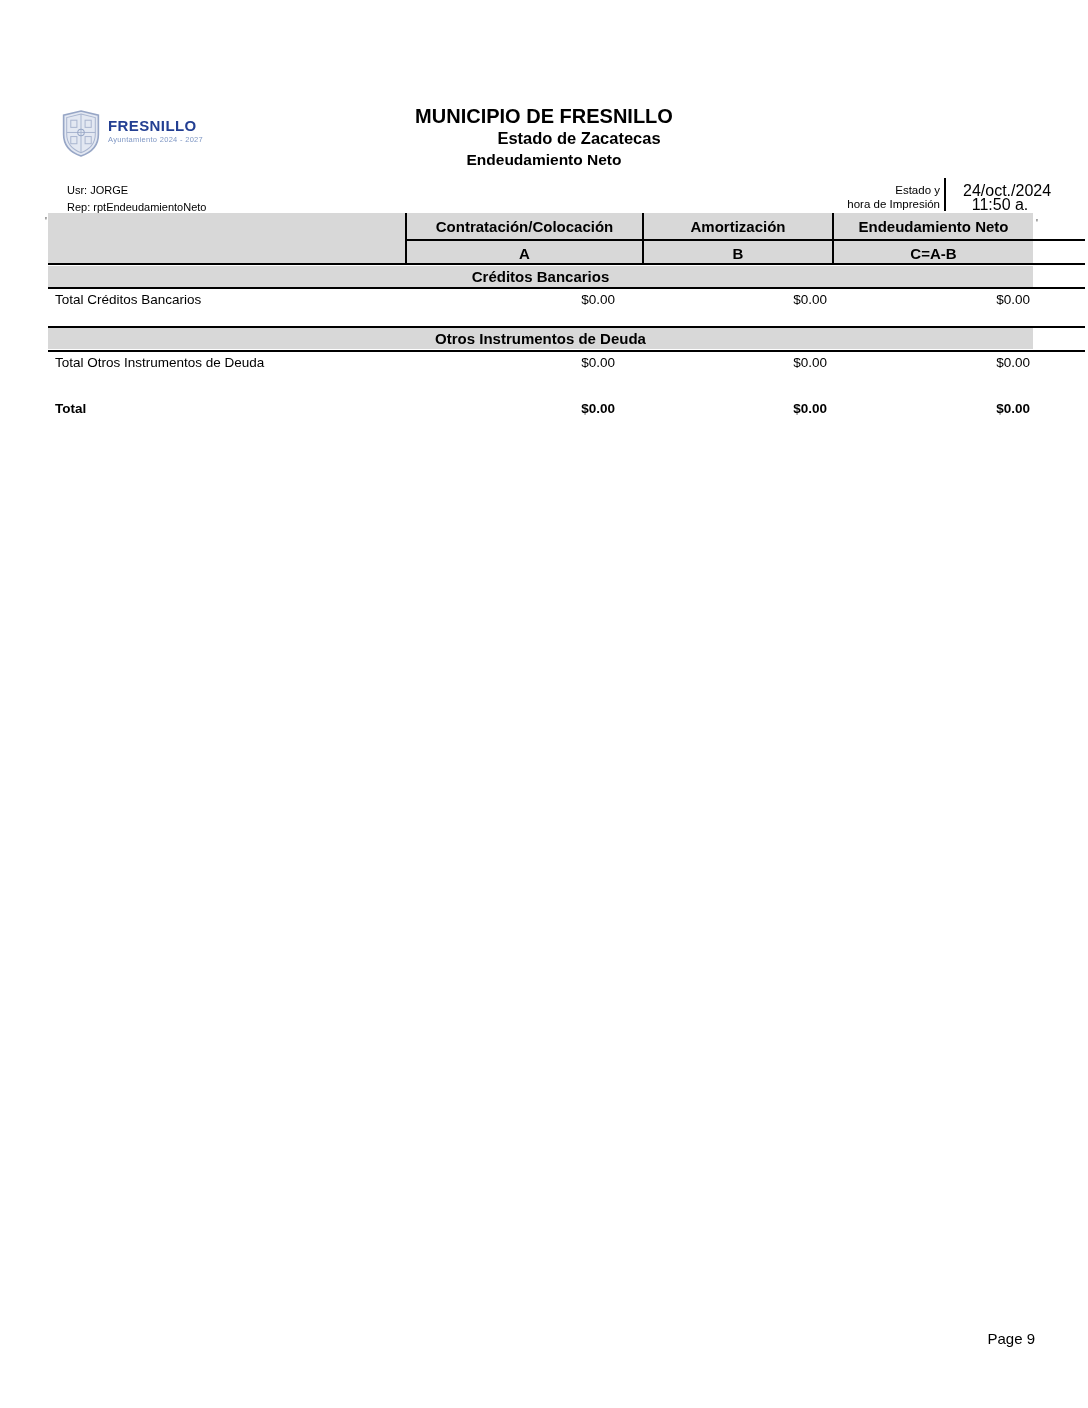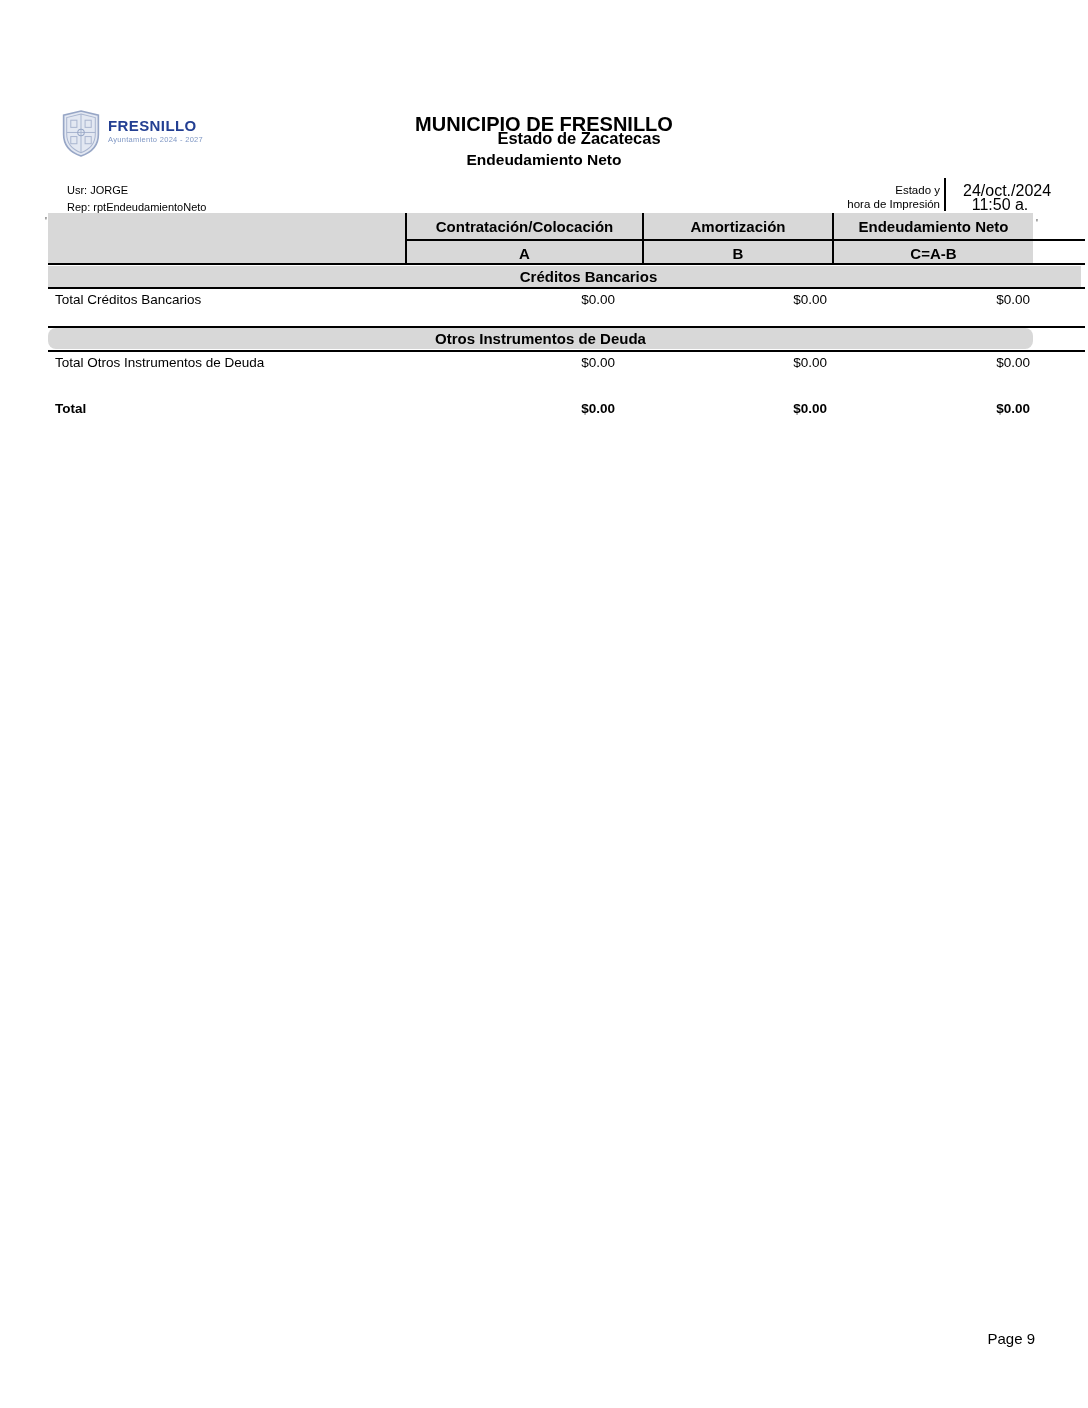--- a/index.html
+++ b/index.html
@@ -15,21 +15,21 @@
   .abs { position:absolute; }
 
   
   .logo { left:60px; top:110px; display:flex; align-items:flex-start; gap:6px; }
   .logo-text { display:flex; flex-direction:column; margin-top:8px; }
   .logo-name { font-weight:bold; font-size:15px; letter-spacing:0.4px; color:#233f92; line-height:15px; }
   .logo-sub  { font-size:7.5px; letter-spacing:0.3px; color:#7f97c4; margin-top:2px; }
 
   
   .title-line { left:0; width:1088px; text-align:center; font-weight:bold; }
-  .t1 { top:105px; font-size:20px;margin-top:8px; }
+  .t1 { top:105px; font-size:20px; }
   .t2 { top:129px; font-size:16.5px;padding-left:35px; }
   .t3 { top:151px; font-size:15.5px; }
   .t4 { top:173px; font-size:14.5px; }
 
   
   .meta-left  { left:67px; top:182px; font-size:11px; line-height:17px; }
   .print-label { left:790px; top:184px; width:150px; font-size:11.5px; line-height:13.5px; text-align:right; }
   .print-bar   { left:944px; top:178px; width:1.5px; height:33px; background:#000; }
   .print-value { left:963px; top:184px; width:74px; font-size:16px; line-height:13.5px; text-align:center; }
 
@@ -133,32 +133,32 @@
     </div>
     <div class="th-col th-c4">
       <div class="th-top">Endeudamiento Neto</div>
       <div class="th-bot">C=A-B</div>
     </div>
   </div>
 
   <div class="abs hline" style="left:1033px; top:239px; width:52px;"></div>
   <div class="abs hline" style="left:48px; top:263px; width:1037px;"></div>
 
-  <div class="abs banner" style="top:266px;padding-left:48px;">Créditos Bancarios</div>
+  <div class="abs banner" style="top:266px;">Créditos Bancarios</div>
   <div class="abs hline" style="left:48px; top:287px; width:1037px;"></div>
 
   <div class="abs trow grid-cols" style="top:292px;">
     <div class="lbl">Total Créditos Bancarios</div>
     <div class="va">$0.00</div>
     <div class="vb">$0.00</div>
     <div class="vc">$0.00</div>
   </div>
 
   <div class="abs hline" style="left:48px; top:326px; width:1037px;"></div>
-  <div class="abs banner" style="top:328px;border-radius:8px;">Otros Instrumentos de Deuda</div>
+  <div class="abs banner" style="top:328px;">Otros Instrumentos de Deuda</div>
   <div class="abs hline" style="left:48px; top:350px; width:1037px;"></div>
 
   <div class="abs trow grid-cols" style="top:355px;">
     <div class="lbl">Total Otros Instrumentos de Deuda</div>
     <div class="va">$0.00</div>
     <div class="vb">$0.00</div>
     <div class="vc">$0.00</div>
   </div>
 
   <div class="abs trow grid-cols bold" style="top:356px;margin-top:45px;">

